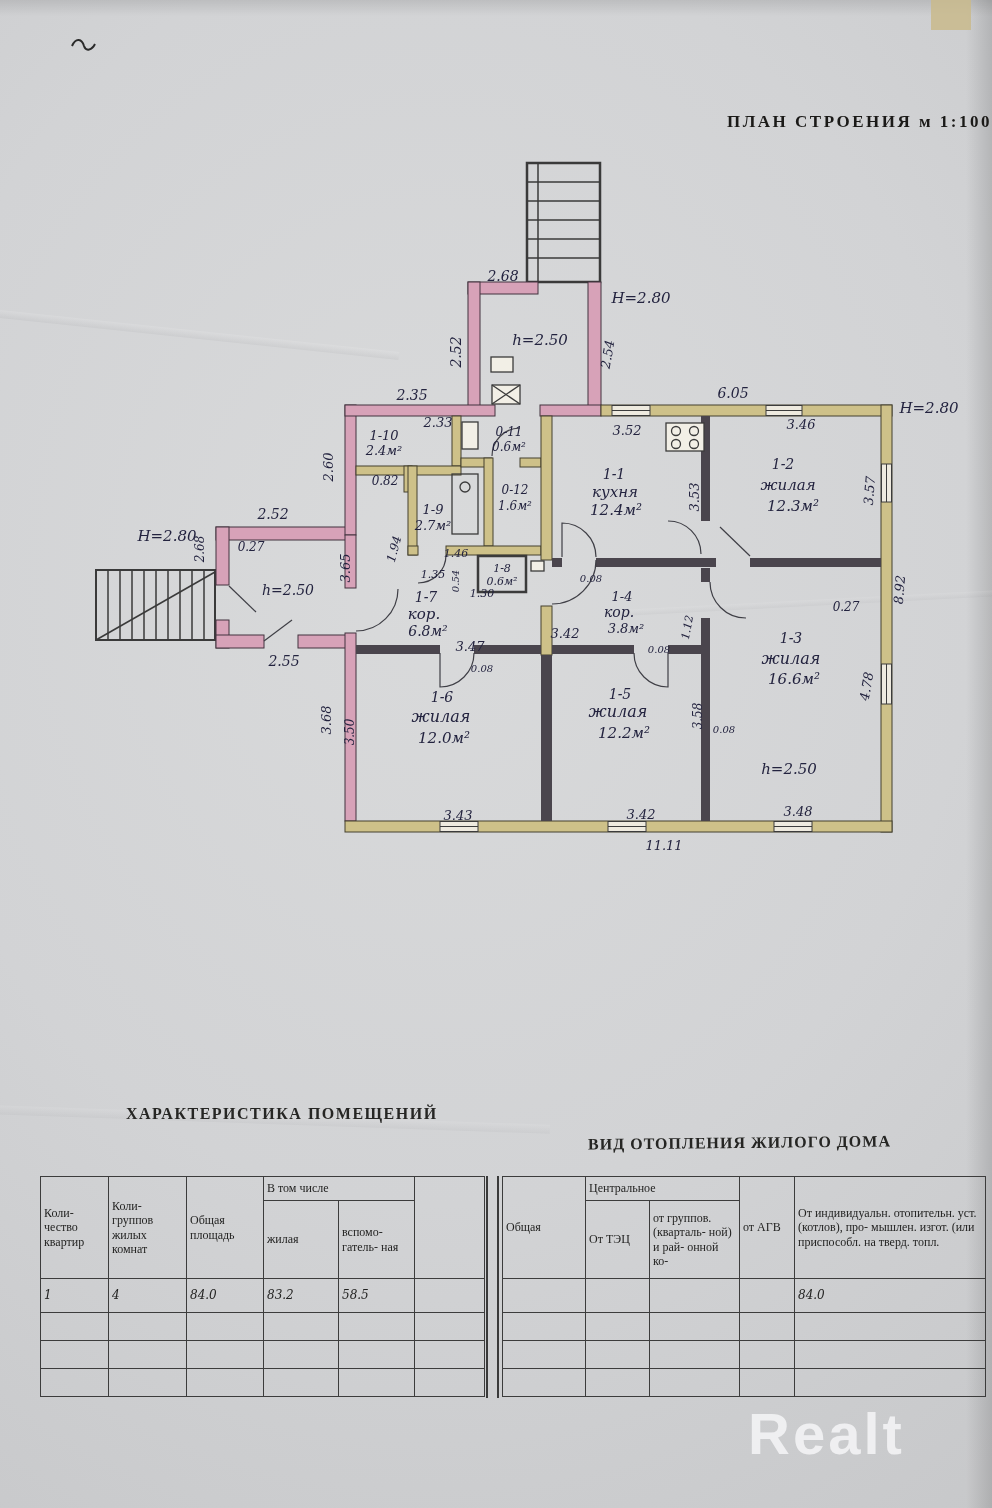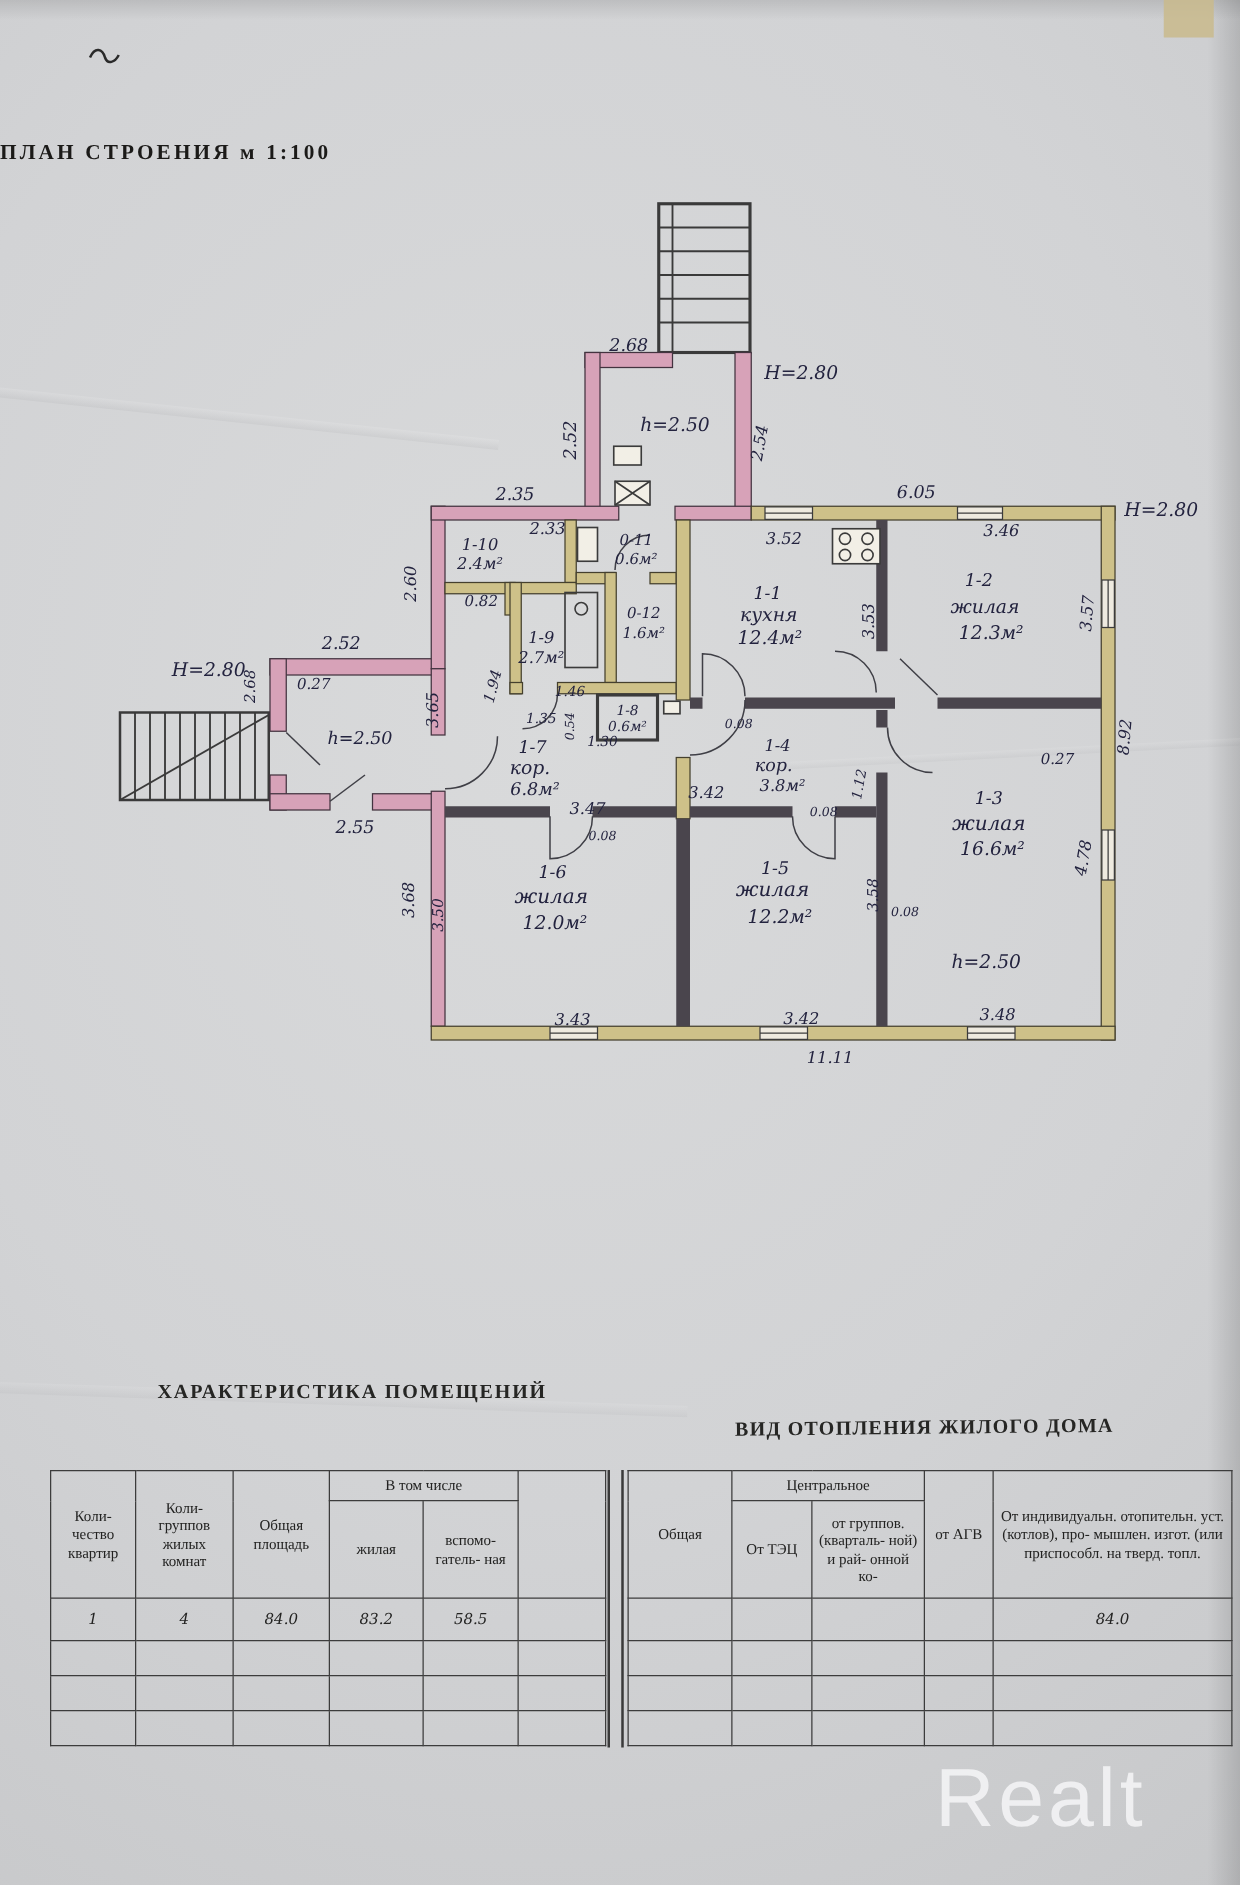--- a/index.html
+++ b/index.html
@@ -21,44 +21,44 @@
   .tape { position:absolute; left:931px; top:0; width:40px; height:30px;
     background:#c9ba8c; opacity:.85; }
   .crease { position:absolute; pointer-events:none; }
   .crease.c1 { left:-20px; top:330px; width:420px; height:8px; transform:rotate(6deg);
     background:linear-gradient(to bottom, rgba(255,255,255,.35), rgba(110,110,115,.22)); opacity:.35; }
   .crease.c2 { left:620px; top:600px; width:380px; height:6px; transform:rotate(-3deg);
     background:linear-gradient(to bottom, rgba(255,255,255,.3), rgba(110,110,115,.2)); opacity:.3; }
   .crease.c3 { left:-10px; top:1115px; width:560px; height:9px; transform:rotate(2deg);
     background:linear-gradient(to bottom, rgba(255,255,255,.3), rgba(110,110,115,.2)); opacity:.3; }
   .title {
-    position:absolute; left:0; right:0; top:112px; text-align:left;
+    position:absolute; left:0; right:0; top:112px; text-align:right;
     font-weight:bold; font-size:17px; letter-spacing:2.5px; color:#1b1a18;
   }
   svg.plan { position:absolute; left:0; top:0; }
   .hw { font-family:"DejaVu Serif", serif; font-style:italic; fill:#23233f; }
   .tbl-title { position:absolute; font-size:16px; font-weight:bold; color:#262624; }
   .tbl-title.left { left:126px; top:1105px; letter-spacing:1.5px; }
   .tbl-title.right { left:588px; top:1134px; letter-spacing:1px; transform:rotate(-0.6deg); }
   table.tbl { position:absolute; border-collapse:collapse; table-layout:fixed; }
   table.tbl td {
-    border:1px solid #3c3c3c; font-size:12px; text-align:center; vertical-align:middle;
+    border:1px solid #3c3c3c; font-size:12px; text-align:left; vertical-align:middle;
     padding:1px 3px; color:#232322; line-height:1.2; overflow:hidden;
   }
   table.tbl-left { left:40px; top:1176px; width:444px; }
   table.tbl-right { left:502px; top:1176px; width:483px; }
   tr.h1 { height:24px; } tr.h2 { height:78px; } tr.data { height:34px; } tr.empty { height:28px; }
   td.small-left { font-size:11.5px; text-align:left; vertical-align:top; padding:3px 5px; }
   td.small { font-size:11.5px; }
   .hwv { font-family:"DejaVu Serif", serif; font-style:italic; font-size:17px; color:#1d1d35; }
   .double-rule { position:absolute; left:486px; top:1176px; height:222px; width:13px;
     border-left:2px solid #3a3a3a; border-right:2px solid #3a3a3a; }
   .watermark {
     position:absolute; left:748px; top:1400px;
-    font-family:"Liberation Sans", sans-serif; font-weight:normal; font-size:66px;
+    font-family:"Liberation Sans", sans-serif; font-weight:bold; font-size:58px;
     letter-spacing:3px; color:rgba(251,251,252,0.75);
   }
 </style>
 </head>
 <body>
 
 <div class="page">
 
   <div class="edge-top"></div>
   <div class="edge-right"></div>

